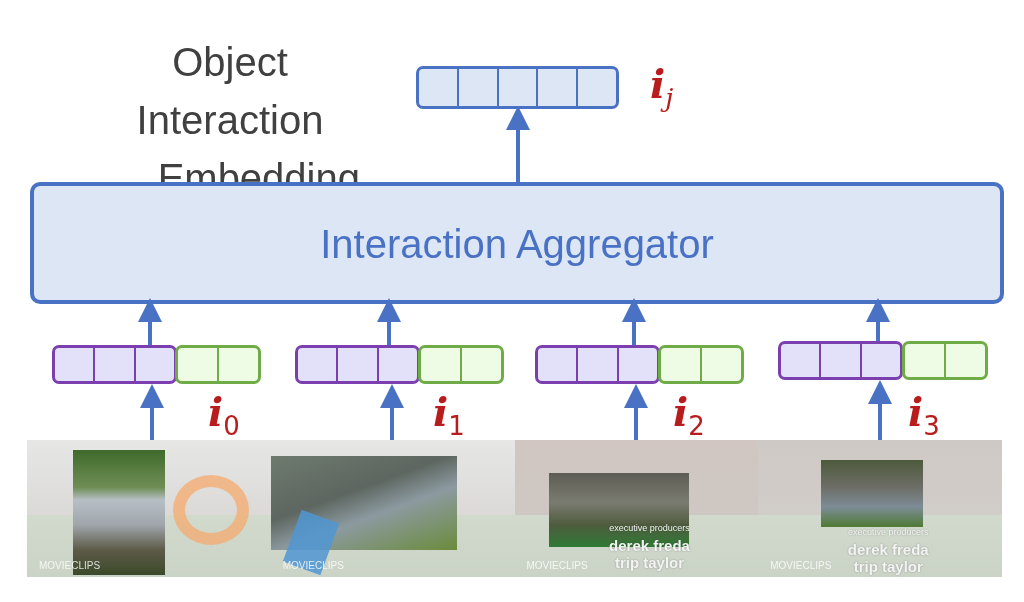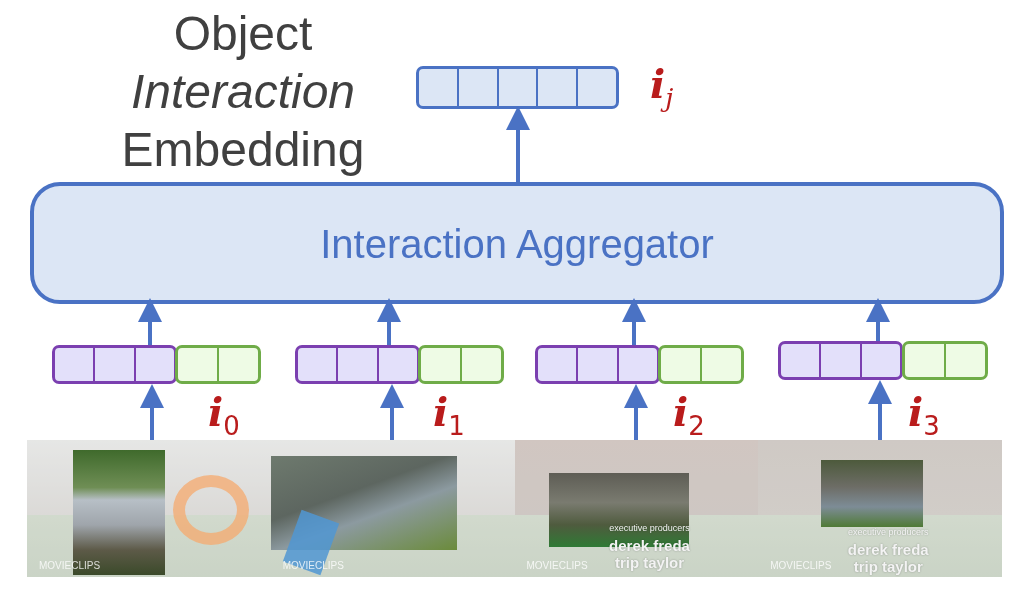--- a/index.html
+++ b/index.html
@@ -1,18 +1,18 @@
 <!DOCTYPE html>
 <html><head>
 <meta charset="utf-8">
 <style>
   html, body { margin:0; padding:0; background:#ffffff; }
   body { width:1024px; height:602px; position:relative; overflow:hidden; font-family:"Liberation Sans", sans-serif; }
-  .title-line { position:absolute; left:113px; width:260px; text-align:center; font-size:48px; color:#404040; line-height:48px; }
-  .agg-box { position:absolute; left:30px; top:182px; width:966px; height:114px; background:#dce6f5; border:4px solid #4a72c4; border-radius:30px; }
+  .title-line { position:absolute; left:100px; width:260px; text-align:center; font-size:40px; color:#404040; line-height:48px;margin-top:28px; }
+  .agg-box { position:absolute; left:30px; top:182px; width:966px; height:114px; background:#dce6f5; border:4px solid #4a72c4; border-radius:10px; }
   .agg-label { position:absolute; left:0; right:0; top:36px; text-align:center; font-size:40px; color:#4a72c4; }
   .vec { position:absolute; display:flex; box-sizing:border-box; border-radius:7px; overflow:hidden; }
   .vec .cell { flex:1; box-sizing:border-box; }
   .vec-out { left:416px; top:66px; width:203px; height:43px; border:3px solid #4a72c4; background:#dce6f5; }
   .vec-out .cell { border-right:2px solid #4a72c4; }
   .vec-out .cell:last-child { border-right:none; }
   .vec-purple { height:39px; width:125px; border:3px solid #7b3fb0; background:#e3e0fa; }
   .vec-purple .cell { border-right:2px solid #7b3fb0; }
   .vec-purple .cell:last-child { border-right:none; }
   .vec-green { height:39px; width:86px; border:3px solid #6fac48; background:#eefbe5; }
@@ -30,22 +30,22 @@
   .frame .crop { position:absolute; box-sizing:border-box; }
   .frame .caption { position:absolute; color:#f3f3f3; font-size:15px; font-weight:bold; text-align:center; line-height:17px; text-shadow:0 0 2px rgba(0,0,0,0.3); }
   .frame .caption small { font-size:9px; display:block; font-weight:normal; }
   .frame .watermark { position:absolute; left:12px; bottom:6px; font-size:10px; color:rgba(255,255,255,0.8); }
 </style>
 </head>
 <body>
 
 <div>
   <div class="title-line" style="top:10px;">Object</div>
-  <div class="title-line" style="top:68px;font-style:italic;">Interaction</div>
-  <div class="title-line" style="top:126px;">Embedding</div>
+  <div class="title-line" style="top:68px;">Interaction</div>
+  <div class="title-line" style="top:126px;text-align:right;">Embedding</div>
 </div>
 
 <div class="vec vec-out">
   <div class="cell"></div>
   <div class="cell"></div>
   <div class="cell"></div>
   <div class="cell"></div>
   <div class="cell"></div>
 </div>
 <div class="sym sym-j" style="left:650px; top:60px;"><span>i</span><sub>j</sub></div>

